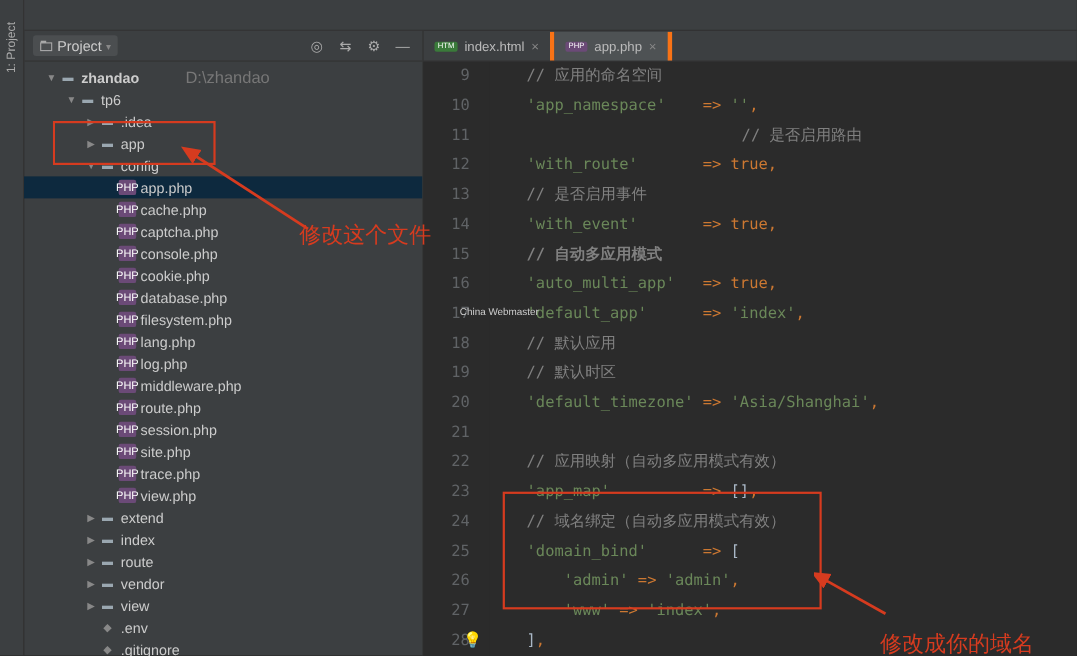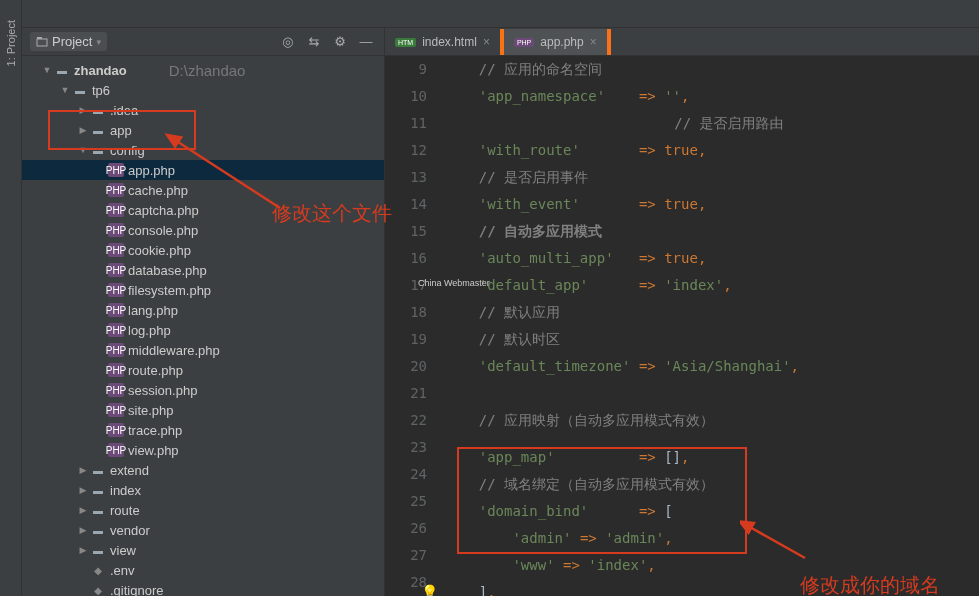--- a/index.html
+++ b/index.html
@@ -255,21 +255,21 @@
           <div class="code-line" style="position: relative;">    <span class="c-cmt">// 是否启用事件</span></div>
           <div class="code-line" style="position: relative;">    <span class="c-str">'with_event'</span>       <span class="c-op">=&gt; </span><span class="c-op">true</span><span class="c-op">,</span></div>
           <div class="code-line" style="position: relative; font-weight: bold;">    <span class="c-cmt">// 自动多应用模式</span></div>
           <div class="code-line" style="position: relative;">    <span class="c-str">'auto_multi_app'</span>   <span class="c-op">=&gt; </span><span class="c-op">true</span><span class="c-op">,</span></div>
           <div class="code-line" style="position: relative;">    <span class="c-str">'default_app'</span>      <span class="c-op">=&gt; </span><span class="c-str">'index'</span><span class="c-op">,</span></div>
           <div class="code-line" style="position: relative;">    <span class="c-cmt">// 默认应用</span></div>
           <div class="code-line" style="position: relative;">    <span class="c-cmt">// 默认时区</span></div>
           <div class="code-line" style="position: relative;">    <span class="c-str">'default_timezone'</span> <span class="c-op">=&gt; </span><span class="c-str">'Asia/Shanghai'</span><span class="c-op">,</span></div>
           <div class="code-line" style="position: relative;"></div>
           <div class="code-line" style="position: relative;">    <span class="c-cmt">// 应用映射（自动多应用模式有效）</span></div>
-          <div class="code-line" style="position: relative; margin-top: 10px;">    <span class="c-str">'app_map'</span>          <span class="c-op">=&gt; </span><span class="c-br">[]</span><span class="c-op">,</span></div>
+          <div class="code-line" style="position: relative;">    <span class="c-str">'app_map'</span>          <span class="c-op">=&gt; </span><span class="c-br">[]</span><span class="c-op">,</span></div>
           <div class="code-line" style="position: relative;">    <span class="c-cmt">// 域名绑定（自动多应用模式有效）</span></div>
           <div class="code-line" style="position: relative;">    <span class="c-str">'domain_bind'</span>      <span class="c-op">=&gt; </span><span class="c-br">[</span></div>
           <div class="code-line" style="position: relative;">        <span class="c-str">'admin'</span><span class="c-op"> =&gt; </span><span class="c-str">'admin'</span><span class="c-op">,</span></div>
           <div class="code-line" style="position: relative;">        <span class="c-str">'www'</span><span class="c-op"> =&gt; </span><span class="c-str">'index'</span><span class="c-op">,</span></div>
           <div class="code-line" style="position: relative;"><span class="bulb">💡</span>    <span class="c-br">]</span><span class="c-op">,</span></div>
         </div>
     </div>
   </div>
 </div>
 

